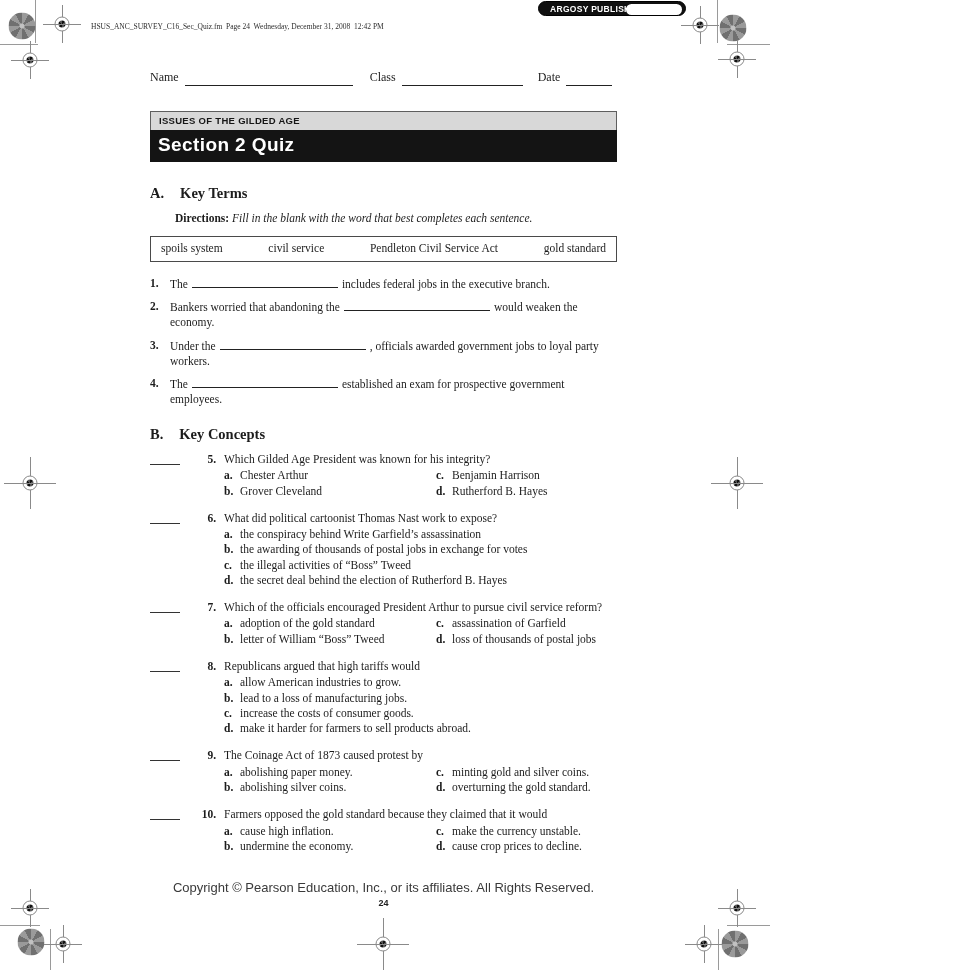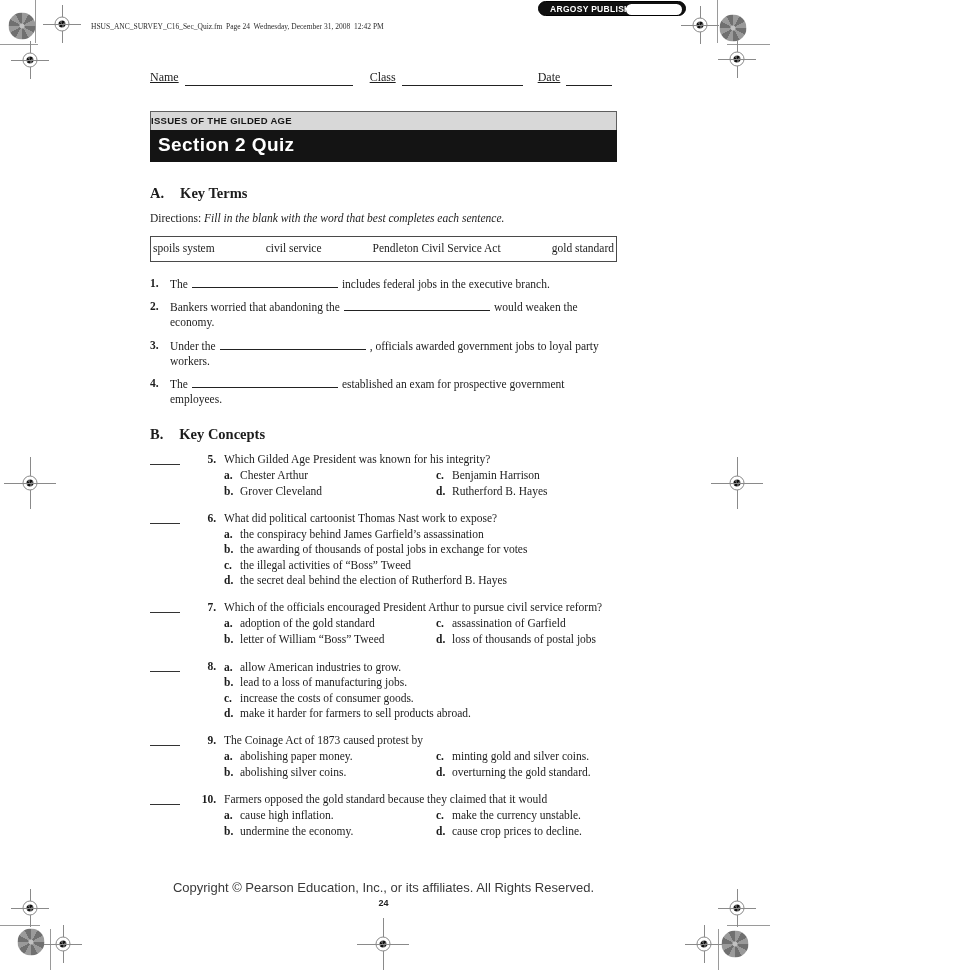--- a/index.html
+++ b/index.html
@@ -26,42 +26,42 @@
   .badge{position:absolute;left:538px;top:1px;width:148px;height:15px;background:#101010;
          border-radius:9px;display:flex;align-items:center;padding-left:11px;box-sizing:border-box;
          border:1px solid #000;}
   .badge .label{color:#fff;font-family:"Liberation Sans",sans-serif;font-weight:bold;
                 font-size:8.5px;letter-spacing:.3px;}
   .badge .pill{position:absolute;right:3px;top:2px;width:56px;height:10.5px;background:#fff;border-radius:6px;}
 
   
   .doc{position:absolute;left:150px;top:70px;width:467px;font-size:11.5px;line-height:1.33;}
 
-  .id-row{display:flex;align-items:flex-end;margin-bottom:25px;font-size:12px;text-decoration:underline;}
+  .id-row{display:flex;align-items:flex-end;margin-bottom:25px;font-size:12px;}
   .id-row .lbl{flex:none;}
   .uline{display:inline-block;border-bottom:1px solid #222;height:12px;}
   .id-row .u-name{width:168px;margin-left:6px;margin-right:17px;}
   .id-row .u-class{width:121px;margin-left:6px;margin-right:15px;}
   .id-row .u-date{width:46px;margin-left:6px;}
 
   .banner{margin-bottom:22px;}
   .banner .kicker{background:#d8d8d8;border:1px solid #5e5e5e;border-bottom:none;
                   font-family:"Liberation Sans",sans-serif;font-weight:bold;font-size:9.5px;
-                  letter-spacing:.3px;color:#161616;padding:3px 0 2px;}
+                  letter-spacing:.3px;color:#161616;padding:3px 8px 2px;}
   .banner .title{background:#141414;color:#fff;font-family:"Liberation Sans",sans-serif;
                  font-weight:bold;font-size:19px;padding:2px 8px 5px;letter-spacing:.4px;}
 
   .sec-head{font-weight:bold;font-size:14.5px;margin:0 0 8px;}
   .sec-head .letter{margin-right:16px;}
   .directions{margin:0 0 10px;}
-  .directions .dlab{font-weight:normal;}
+  .directions .dlab{font-weight:bold;margin-left:25px;}
   .directions .dtxt{font-style:italic;}
 
   .wordbank{border:1px solid #4a4a4a;display:flex;justify-content:space-between;
-            padding:4px 2px;margin-bottom:14px;}
+            padding:4px 10px;margin-bottom:14px;}
 
   .fib{display:flex;margin-bottom:7px;}
   .fib .num{flex:none;width:20px;font-weight:bold;}
   .fib .body{flex:1;}
   .blank{display:inline-block;width:146px;border-bottom:1px solid #222;height:11px;margin:0 4px;}
 
   .secb-gap{height:10px;}
 
   .mcq{display:flex;margin-bottom:12px;}
   .mcq .ansblank{flex:none;width:30px;border-bottom:1px solid #333;height:12px;margin-right:13px;}
@@ -229,21 +229,21 @@
     </div>
 
     <div class="mcq">
       <span class="ansblank"></span>
       <span class="num">6.</span>
       <span class="body">
         <div>What did political cartoonist Thomas Nast work to expose?</div>
         <div class="opts">
           <div class="opt">
               <span class="letter">a.</span>
-              <span>the conspiracy behind James Garfield’s assassination</span>
+              <span>the conspiracy behind Write Garfield’s assassination</span>
             </div>
           <div class="opt">
               <span class="letter">b.</span>
               <span>the awarding of thousands of postal jobs in exchange for votes</span>
             </div>
           <div class="opt">
               <span class="letter">c.</span>
               <span>the illegal activities of “Boss” Tweed</span>
             </div>
           <div class="opt">
@@ -277,20 +277,21 @@
               <span>loss of thousands of postal jobs</span>
             </div>
         </div>
       </span>
     </div>
 
     <div class="mcq">
       <span class="ansblank"></span>
       <span class="num">8.</span>
       <span class="body">
+        <div>Republicans argued that high tariffs would</div>
         <div class="opts">
           <div class="opt">
               <span class="letter">a.</span>
               <span>allow American industries to grow.</span>
             </div>
           <div class="opt">
               <span class="letter">b.</span>
               <span>lead to a loss of manufacturing jobs.</span>
             </div>
           <div class="opt">

